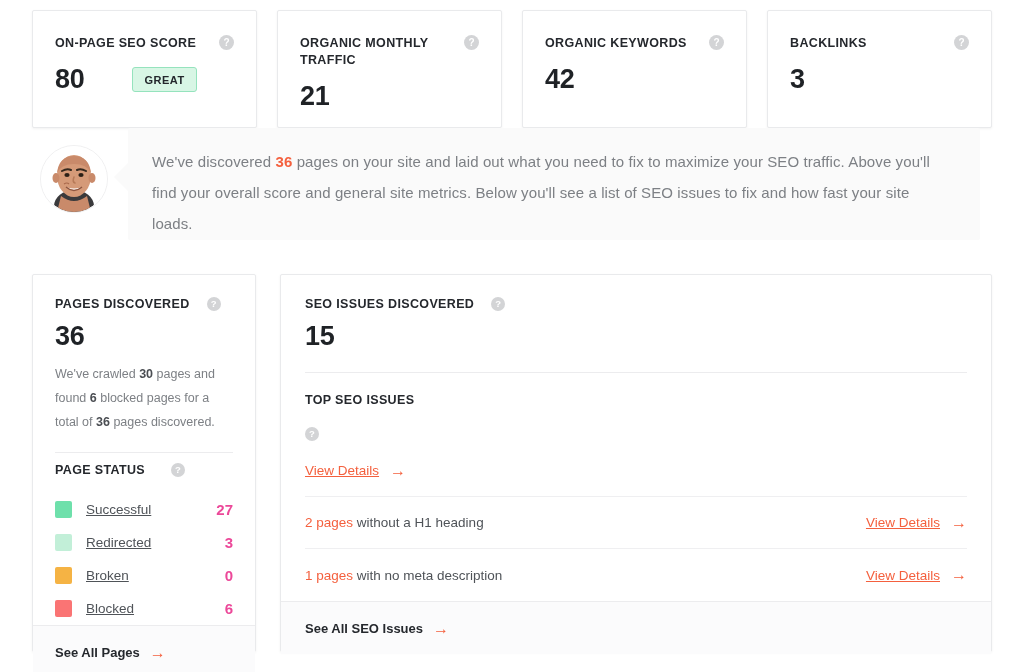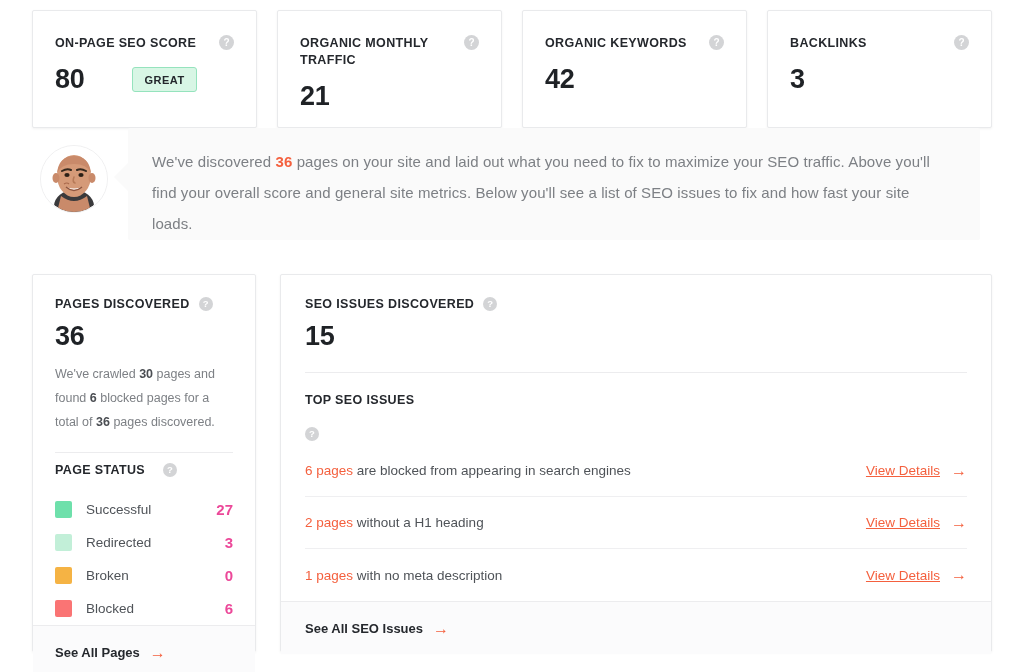--- a/index.html
+++ b/index.html
@@ -166,21 +166,21 @@
   }
   .card-left  { width: 224px; }
   .card-right { flex: 1 1 auto; }
 
   .card-body { padding: 22px 22px 0 22px; flex: 1 1 auto; }
   .card-body-right { padding: 22px 24px 0 24px; flex: 1 1 auto; }
 
   .section-head {
     display: flex;
     align-items: center;
-    gap: 9px;
+    gap: 17px;
   }
   .section-title {
     font-size: 12.5px;
     font-weight: bold;
     letter-spacing: 0.35px;
     color: #25282d;
     text-transform: uppercase;
   }
   .big-number {
     font-size: 27px;
@@ -213,20 +213,21 @@
     width: 17px;
     height: 17px;
     border-radius: 2px;
     flex: 0 0 auto;
   }
   .status-label {
     margin-left: 14px;
     font-size: 13.5px;
     color: #4f5358;
     flex: 1 1 auto;
+    text-decoration: underline;
   }
   .status-count {
     font-size: 15px;
     font-weight: bold;
     color: #ec4899;
   }
 
   .card-footer {
     border-top: 1px solid #ececee;
     background: #fbfbfc;
@@ -436,21 +437,20 @@
         <div class="divider" style="margin-top:20px"></div>
 
         <div class="subsection">
           <span class="section-title">TOP SEO ISSUES</span>
           <span class="help-icon small">?</span>
         </div>
 
         <div class="issues">
 
           <div class="issue-row">
-            <div class="issue-text"><span class="issue-count">6 pages</span><span> are blocked from appearing in search engines</span></div>
             <a class="view-details">
               <span class="vd-label">View Details</span>
               <span class="arrow">→</span>
             </a>
           </div>
 
           <div class="issue-row">
             <div class="issue-text"><span class="issue-count">2 pages</span><span> without a H1 heading</span></div>
             <a class="view-details">
               <span class="vd-label">View Details</span>

